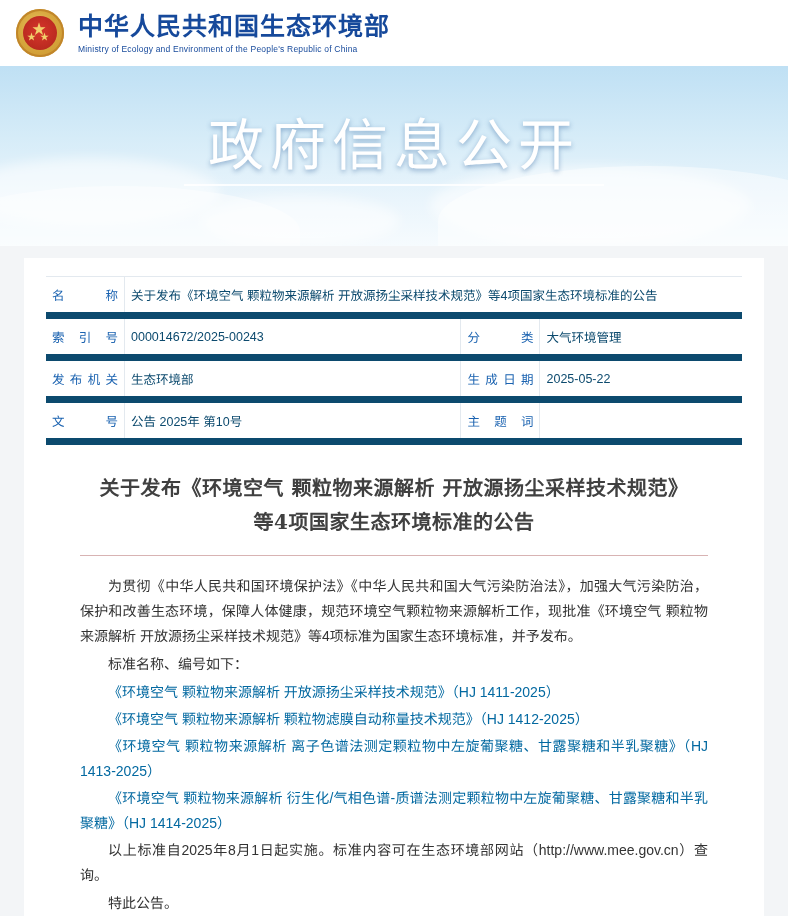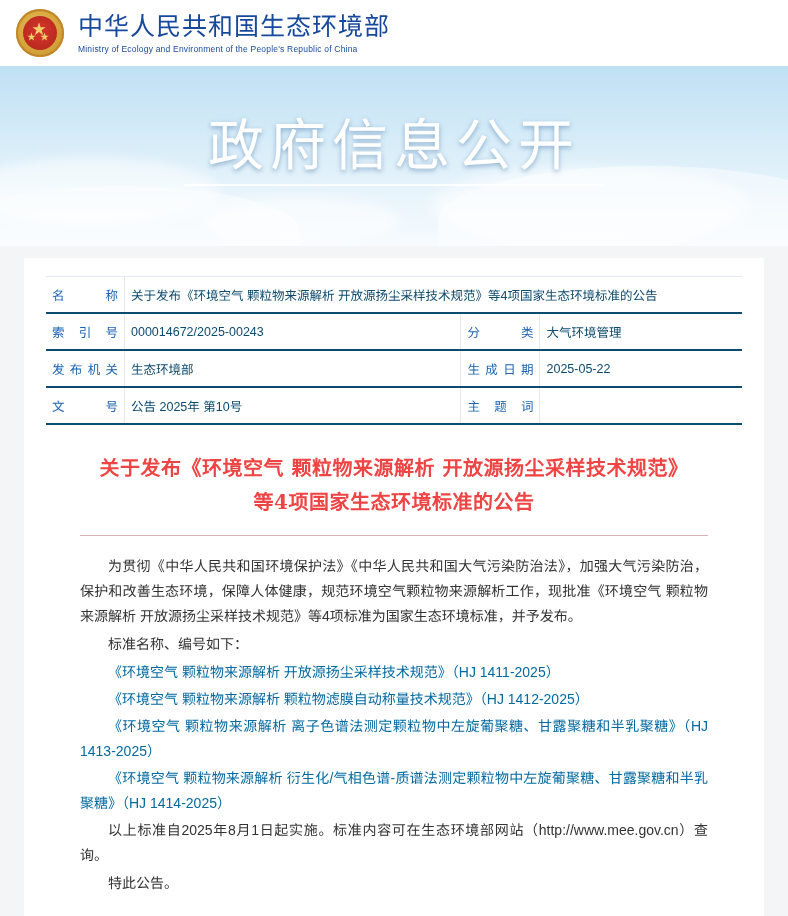--- a/index.html
+++ b/index.html
@@ -67,21 +67,21 @@
     font-size: 9px;
     line-height: 9px;
   }
   .site-titles {
     display: flex;
     flex-direction: column;
     justify-content: center;
   }
   .site-title-cn {
     font-family: "DejaVu Serif", "Liberation Serif", serif;
-    font-weight: normal;
+    font-weight: bold;
     font-size: 25px;
     color: #16499b;
     letter-spacing: 1px;
     line-height: 30px;
   }
   .site-title-en {
     font-size: 8.5px;
     color: #16499b;
     letter-spacing: 0.2px;
     margin-top: 2px;
@@ -148,21 +148,21 @@
 
   
   table.meta {
     width: 100%;
     border-collapse: collapse;
     font-size: 12.5px;
     color: #333;
   }
   table.meta td {
     padding: 8px 6px;
-    border-bottom: 2px solid #0c4a6e;
+    border-bottom: 7px solid #0c4a6e;
     vertical-align: middle;
   }
   table.meta tr:first-child td { border-top: 1px solid #e3e9ef; }
   td.lbl {
     width: 66px;
     color: #1a62b0;
     white-space: nowrap;
     text-align: justify;
     text-align-last: justify;
     padding-right: 10px;
@@ -183,21 +183,21 @@
     padding-right: 10px;
   }
 
   
   .article {
     padding: 26px 34px 16px 34px;
   }
   .doc-title {
     font-family: "DejaVu Serif", "Liberation Serif", serif;
     text-align: center;
-    color: #ef4444;
+    color: #404040;
     font-weight: bold;
     font-size: 20px;
     line-height: 34px;
     letter-spacing: 0.5px;
   }
   .title-rule {
     margin: 16px 0 18px 0;
     height: 1px;
     background: #d8b3b3;
   }

